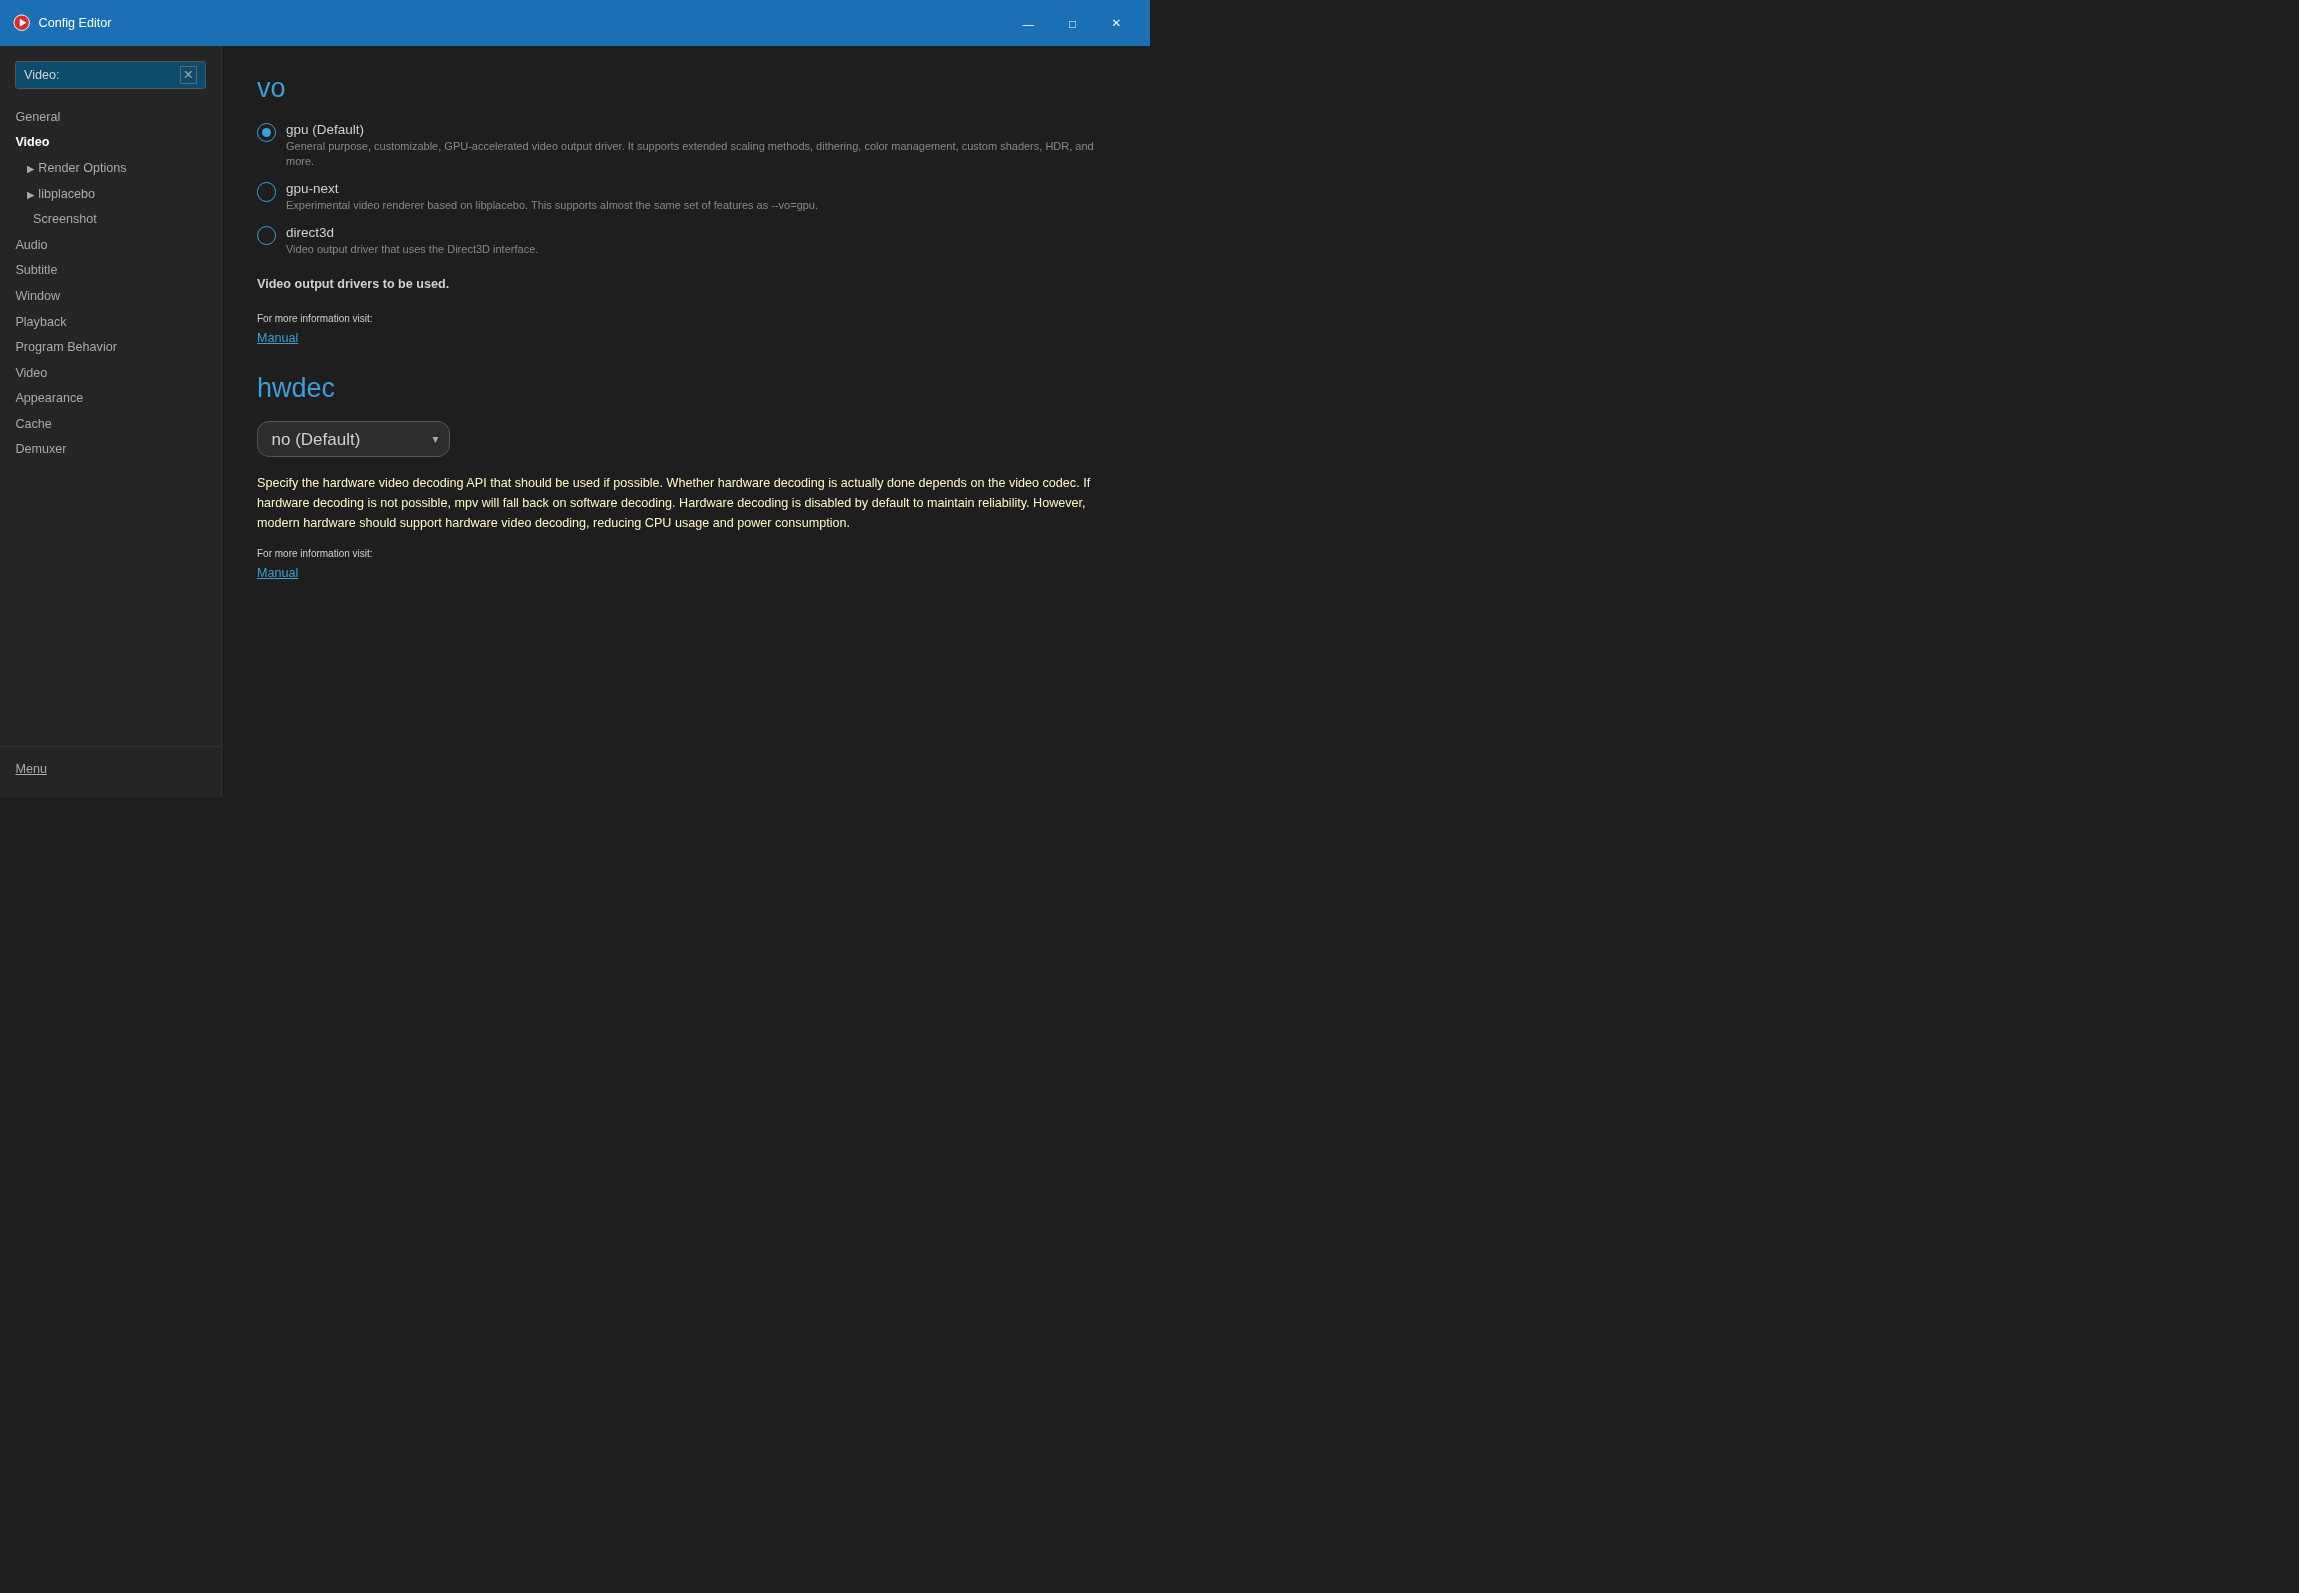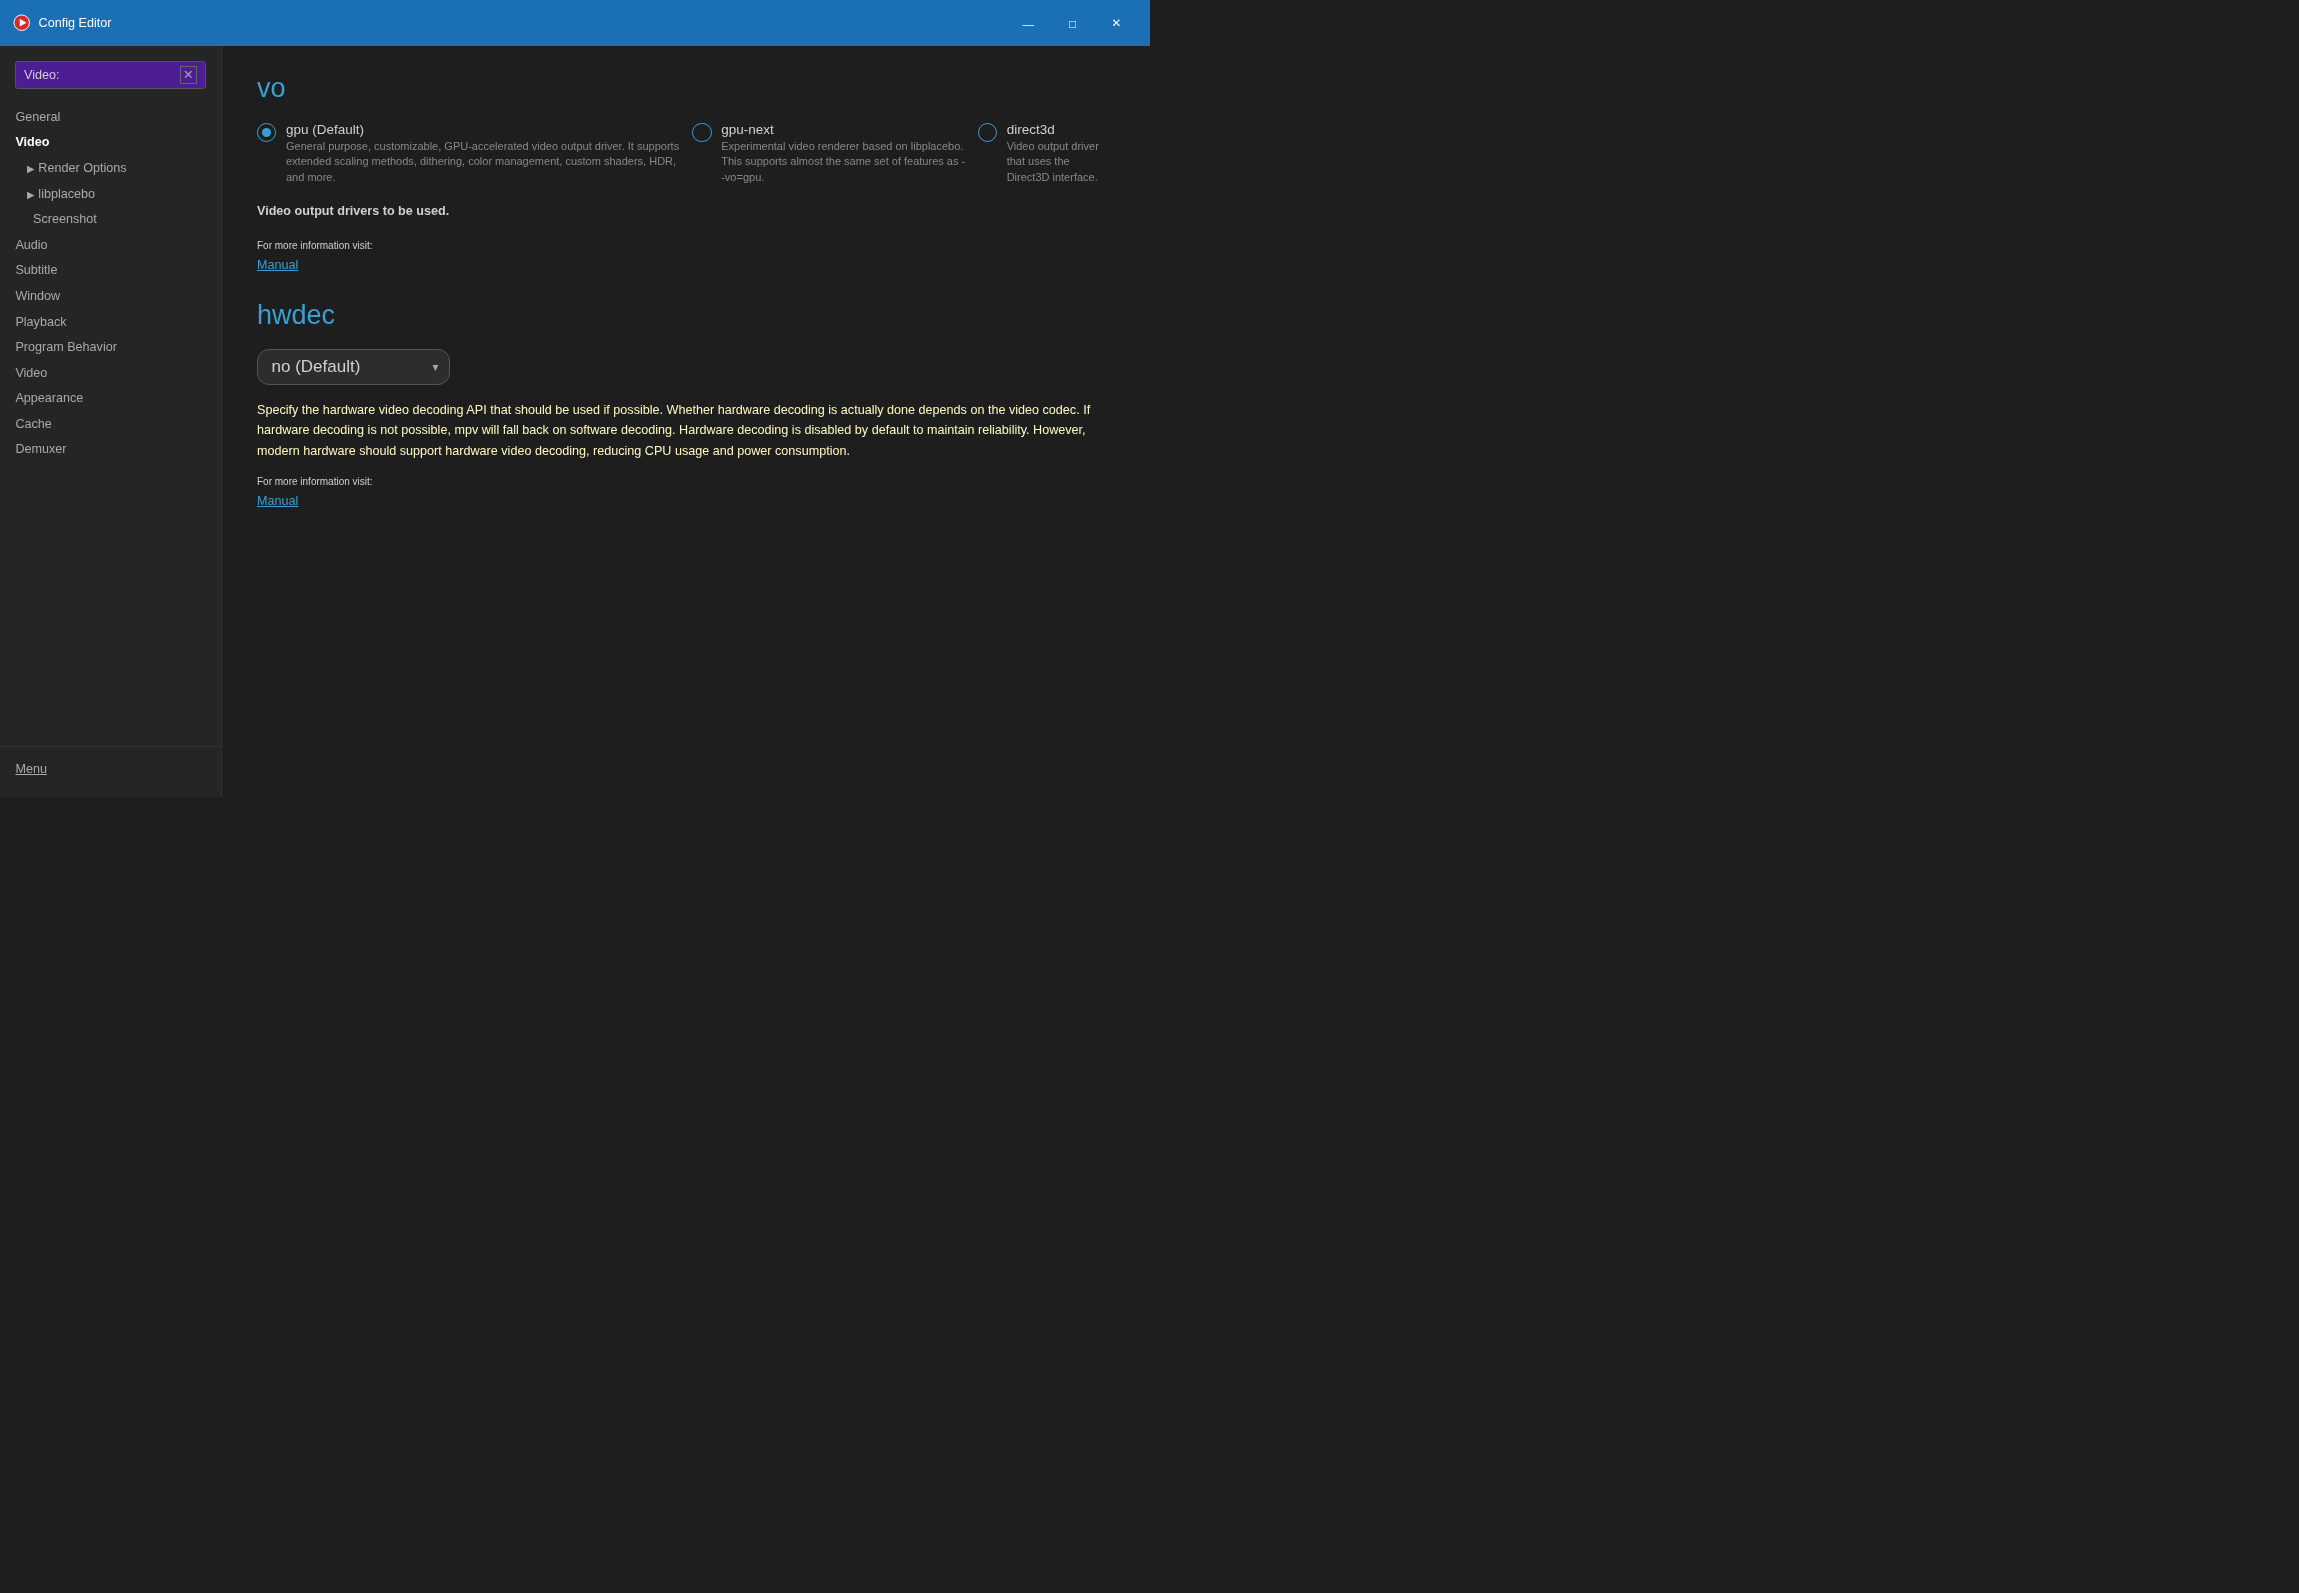--- a/index.html
+++ b/index.html
@@ -65,21 +65,21 @@
       flex-direction: column;
       border-right: 1px solid #333;
       flex-shrink: 0;
     }
 
     .search-box {
       margin: 0 15.4px 15.4px 15.4px;
       display: flex;
       align-items: center;
       border: 1px solid #555;
-      background: #4c1d95;
+      background: #0c4a6e;
       border-radius: 2.9px;
       padding: 3.9px 7.7px;
     }
     .search-box input {
       background: transparent;
       border: none;
       outline: none;
       color: #d0d0d0;
       font-size: 12.6px;
       flex: 1;
@@ -142,21 +142,21 @@
 
     .section-title {
       font-size: 27px;
       color: #3a9fd6;
       font-weight: 400;
       margin-bottom: 17.4px;
     }
 
     .radio-group {
       display: flex;
-      flex-direction: row;
+      flex-direction: column;
       gap: 11.6px;
       margin-bottom: 19.3px;
       margin-top: 18px;
     }
 
     .radio-option {
       display: flex;
       align-items: flex-start;
       gap: 9.7px;
     }

